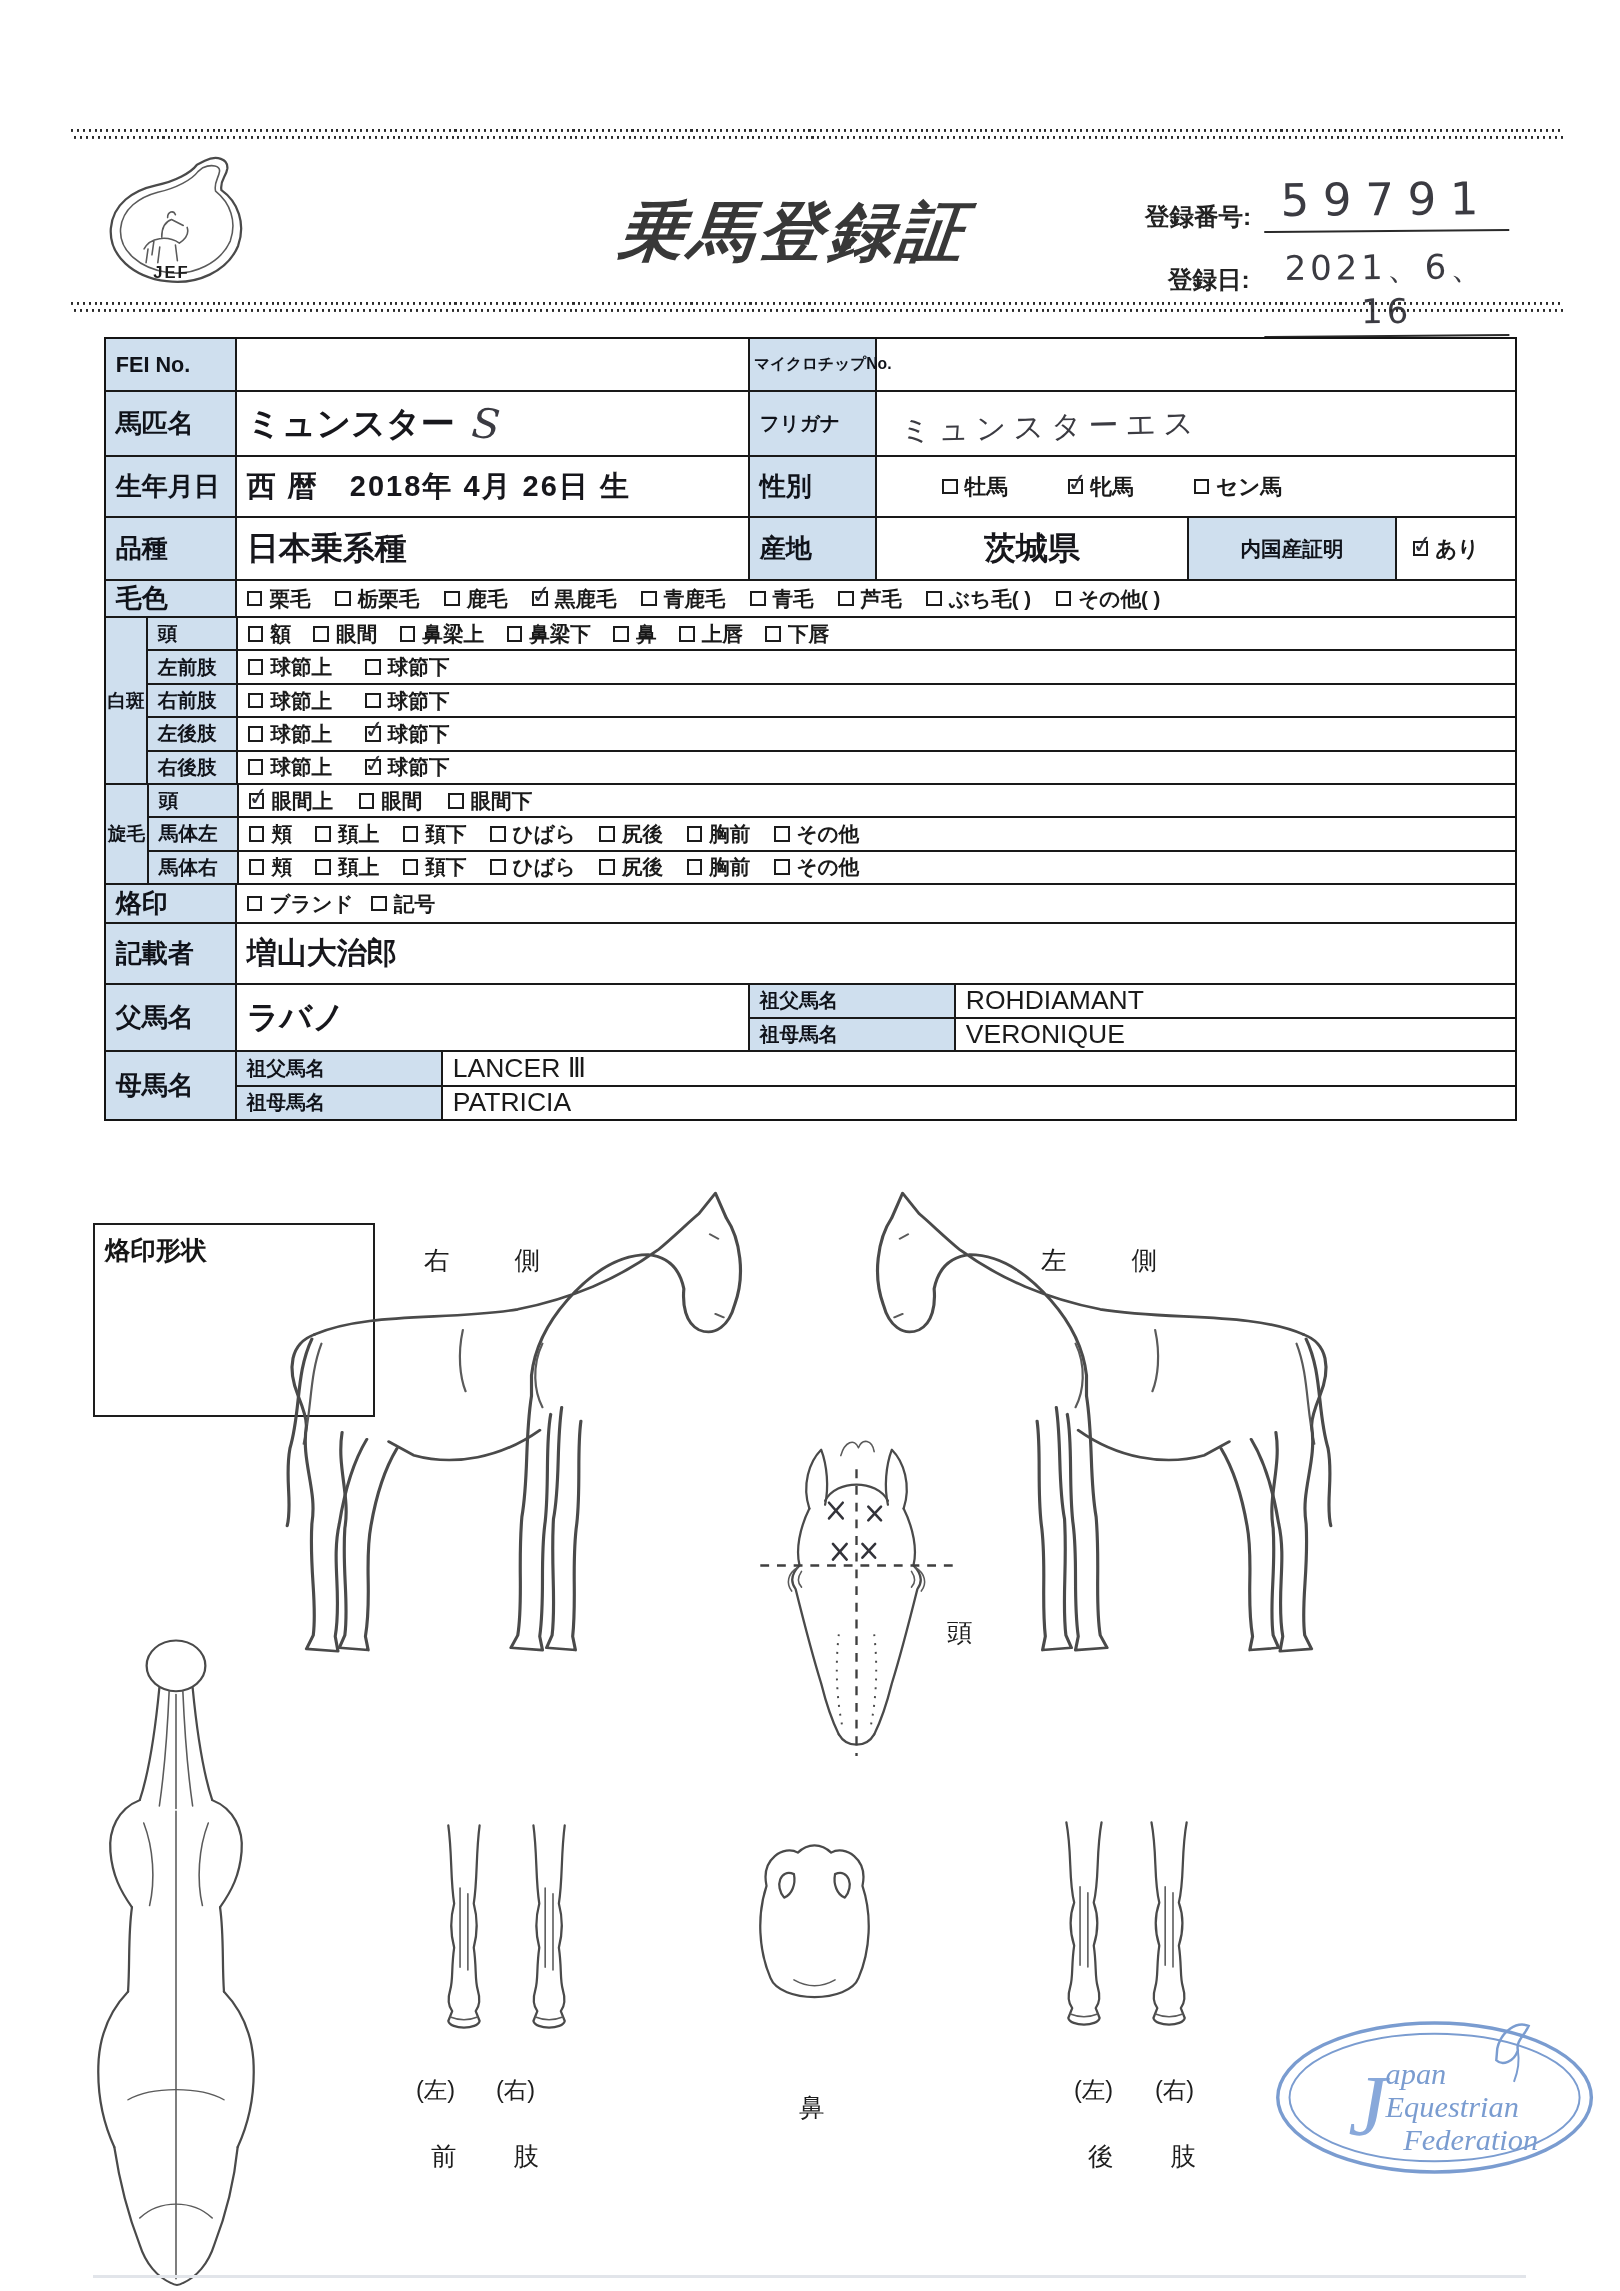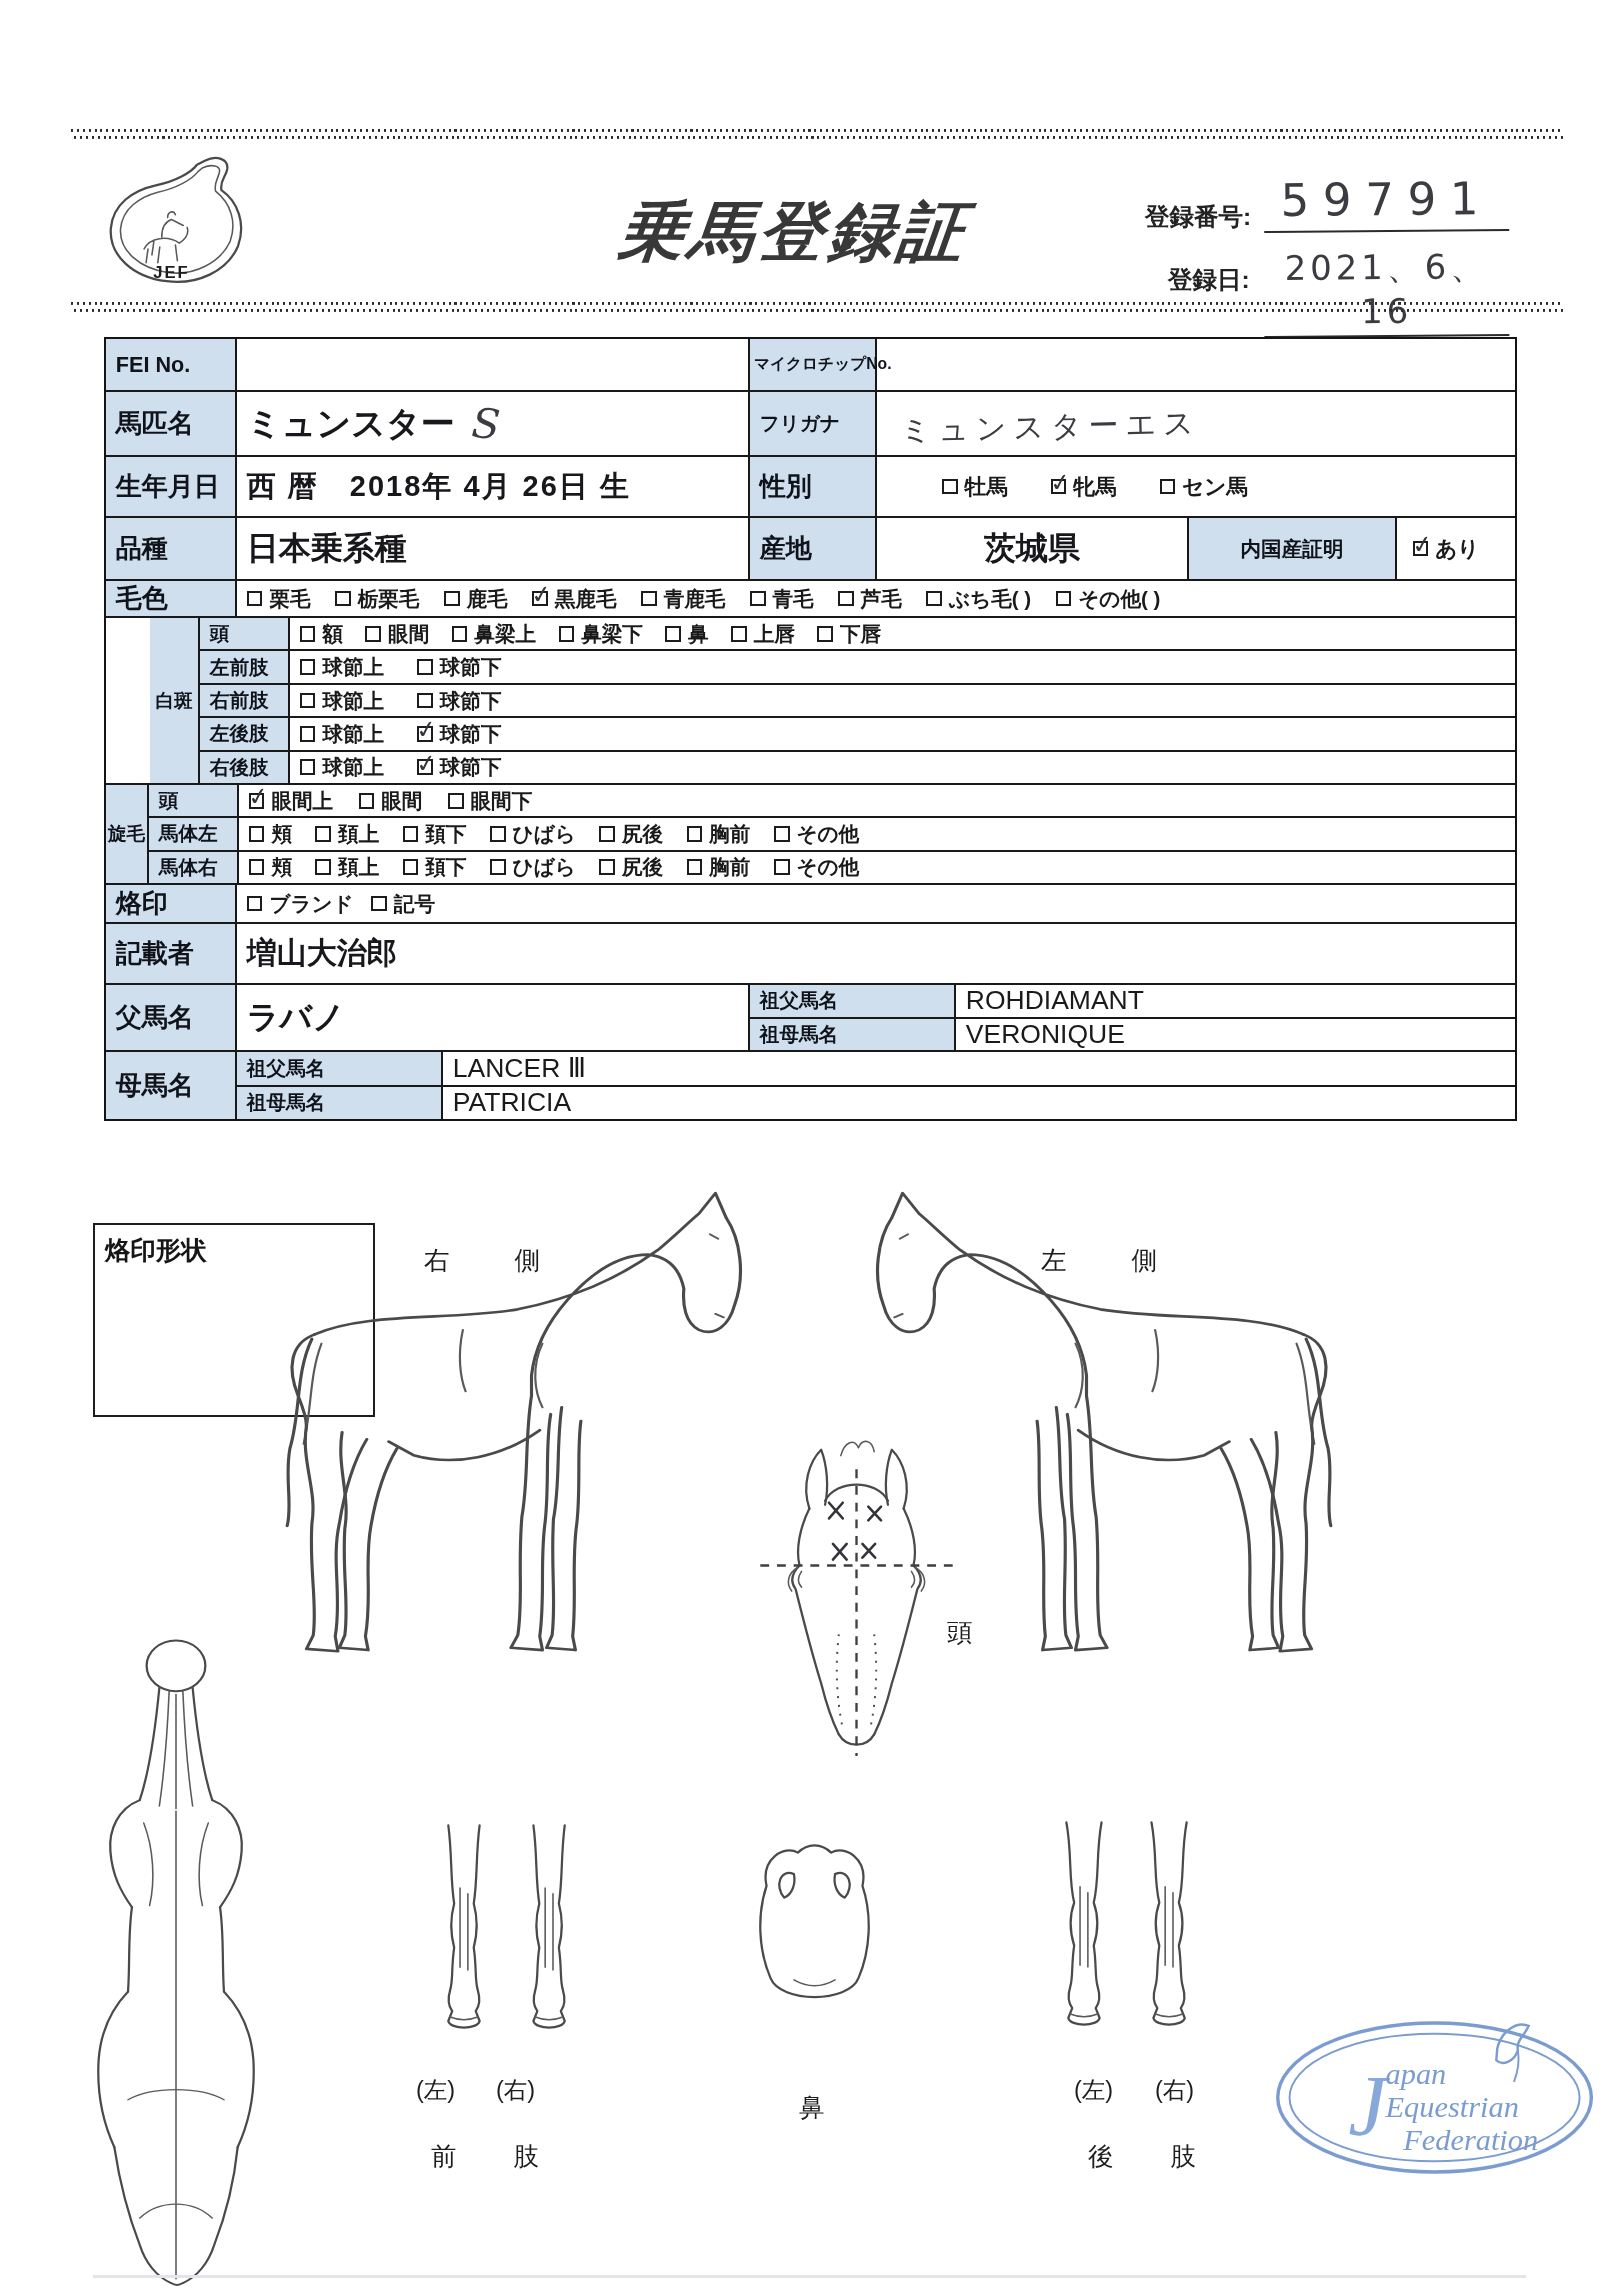--- a/index.html
+++ b/index.html
@@ -102,21 +102,21 @@
         <span class="hand" style="font-family:'DejaVu Serif',serif;font-style:italic;font-size:41px;font-weight:500;margin-left:17.6px;transform:rotate(5deg);display:inline-block;">S</span>
       </div>
       <div class="td lbl" style="width:127px;font-size:19.6px;">フリガナ</div>
       <div class="td end hand" style="font-size:30px;letter-spacing:6.9px;transform:rotate(-1.5deg);padding-left:23.5px;">ミュンスターエス</div>
     </div>
 
     <div class="tr" style="height:61px;">
       <div class="td lbl" style="width:131px;">生年月日</div>
       <div class="td val" style="width:513px;font-size:29px;letter-spacing:2px;">西 暦　2018年 4月 26日 生</div>
       <div class="td lbl" style="width:127px;">性別</div>
-      <div class="td end cbrow" style="gap:43px;padding-left:65px;font-size:21.6px;">
+      <div class="td end cbrow" style="gap:60px;padding-left:65px;font-size:21.6px;">
           <span class="cbi">
             <span class="cb"></span>
             <span class="cbl">牡馬</span>
           </span>
           <span class="cbi">
             <span class="cb">
               <span class="tick">✓</span>
             </span>
             <span class="cbl">牝馬</span>
           </span>
@@ -181,21 +181,21 @@
             <span class="cbl">ぶち毛(        )</span>
           </span>
           <span class="cbi">
             <span class="cb"></span>
             <span class="cbl">その他(        )</span>
           </span>
         </div>
     </div>
 
     <div class="tr" style="height:167px;">
-      <div class="td lbl" style="width:50px;font-size:18.6px;justify-content:center;padding:0;margin-left:44px;">白斑</div>
+      <div class="td lbl" style="width:42px;font-size:18.6px;justify-content:center;padding:0;">白斑</div>
       <div class="gbody">
         <div class="gr">
           <div class="td lbl" style="width:90px;font-size:19.6px;">頭</div>
           <div class="td end cbrow" style="gap:22.5px;font-size:20.6px;">
               <span class="cbi">
                 <span class="cb"></span>
                 <span class="cbl">額</span>
               </span>
               <span class="cbi">
                 <span class="cb"></span>

